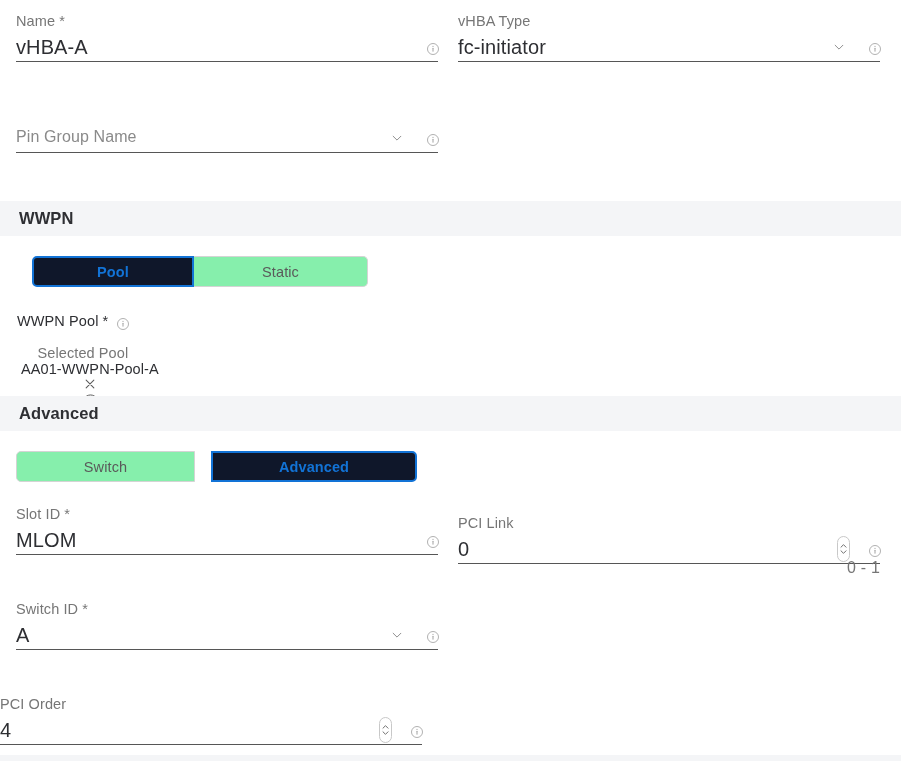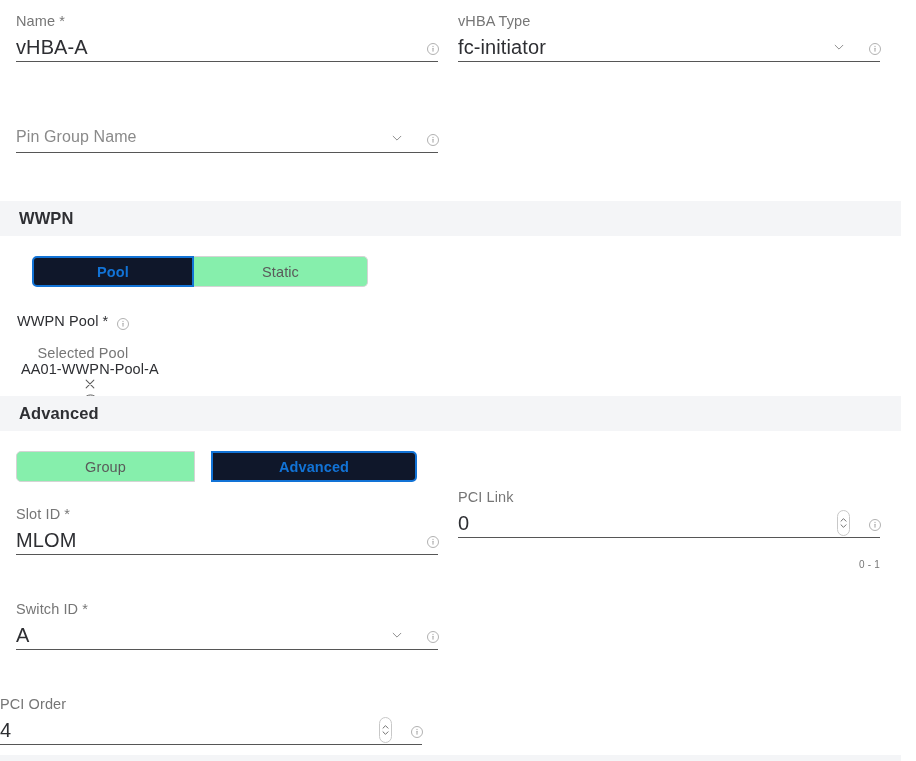--- a/index.html
+++ b/index.html
@@ -157,21 +157,21 @@
   .act-btn {
     width: 22px;
     height: 22px;
     display: flex;
     align-items: center;
     justify-content: center;
     cursor: pointer;
   }
   .helper-text {
     position: absolute;
-    font-size: 10px;
+    font-size: 16px;
     color: #767676;
     letter-spacing: 0.2px;
     white-space: nowrap;
   }
 </style>
 </head>
 <body>
 
 <div class="page">
 
@@ -275,42 +275,42 @@
       </svg>
     </span>
   </div>
 
   <div class="section-band" style="top:396px;">
     <span class="section-title">Advanced</span>
   </div>
 
   <div class="segmented" style="left:16px; top:451px;">
     <div class="seg first" style="width:179px;">
-      <span>Group</span>
+      <span>Switch</span>
     </div>
     <div class="seg last active" style="width:206px;">
       <span>Advanced</span>
     </div>
   </div>
 
   <div class="field" style="left:16px; top:505px; width:422px;">
     <div class="field-label">Slot ID *</div>
     <div class="field-row">
       <span class="field-value">MLOM</span>
       <span class="icon-abs" style="right:-2px; top:4px;">
         <svg class="info-icon" viewBox="0 0 16 16" fill="none">
           <circle cx="8" cy="8" r="6.3" stroke="#a6a6a6" stroke-width="1"></circle>
           <circle cx="8" cy="4.9" r="0.75" fill="#a6a6a6"></circle>
           <rect x="7.4" y="6.6" width="1.2" height="4.5" rx="0.5" fill="#a6a6a6"></rect>
         </svg>
       </span>
     </div>
   </div>
 
-  <div class="field" style="left:458px; top:488px; width:422px;">
+  <div class="field" style="left:458px; top:514px; width:422px;">
     <div class="field-label">PCI Link</div>
     <div class="field-row">
       <span class="field-value">0</span>
       <span class="spinner" style="right:30px; top:-1px;">
         <svg width="9" height="18" viewBox="0 0 10 20" fill="none">
           <path d="M2.2 8 L5 5.2 L7.8 8" stroke="#6e6e6e" stroke-width="1.1" stroke-linecap="round" stroke-linejoin="round"></path>
           <path d="M2.2 12 L5 14.8 L7.8 12" stroke="#6e6e6e" stroke-width="1.1" stroke-linecap="round" stroke-linejoin="round"></path>
         </svg>
       </span>
       <span class="icon-abs" style="right:-2px; top:4px;">

